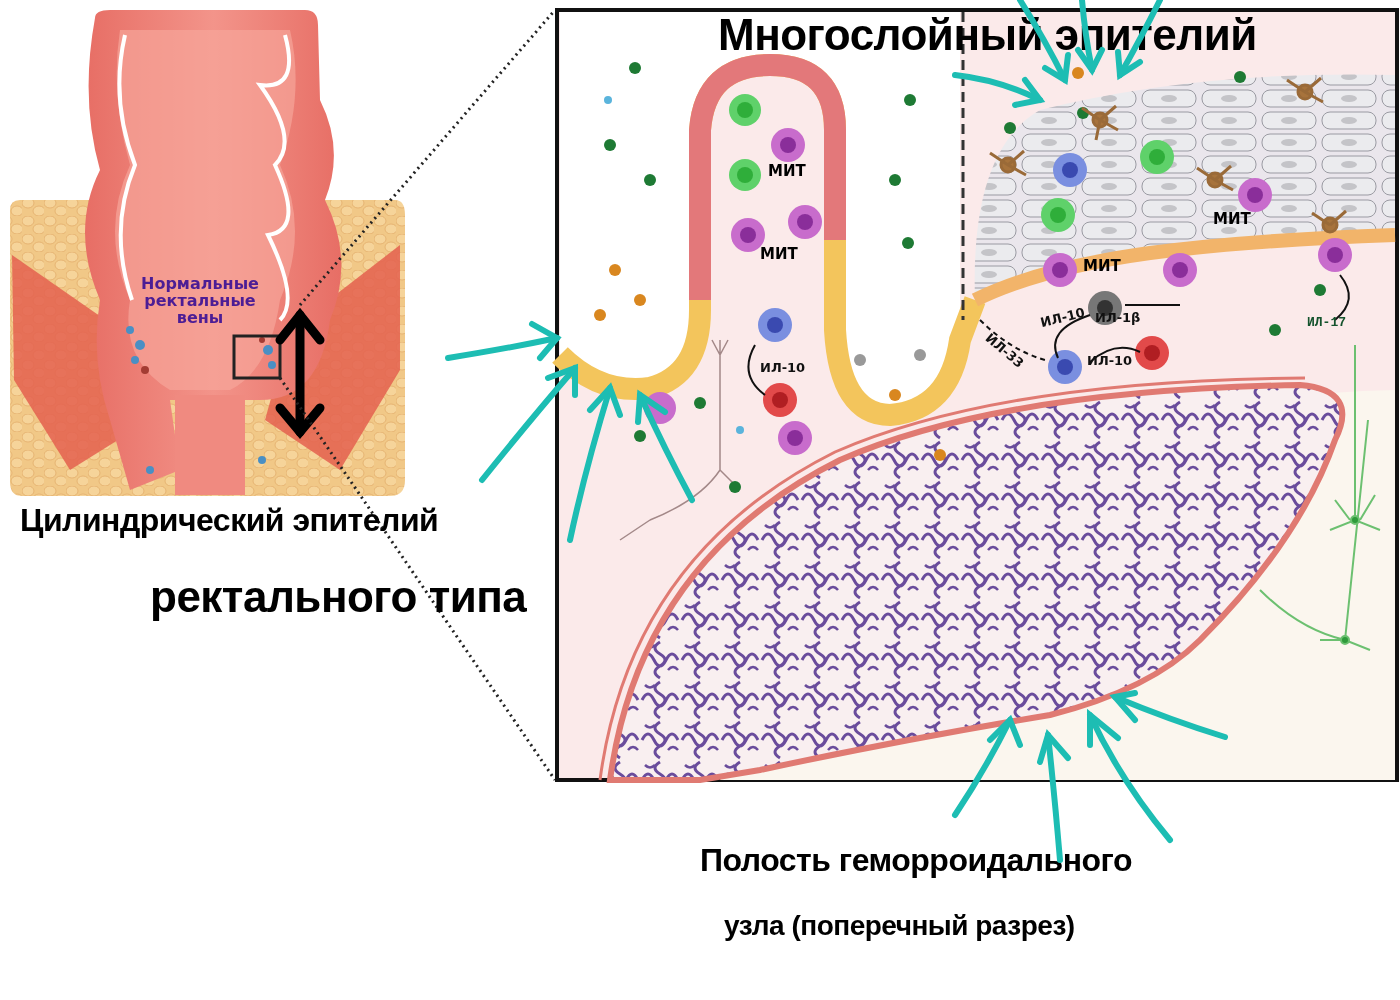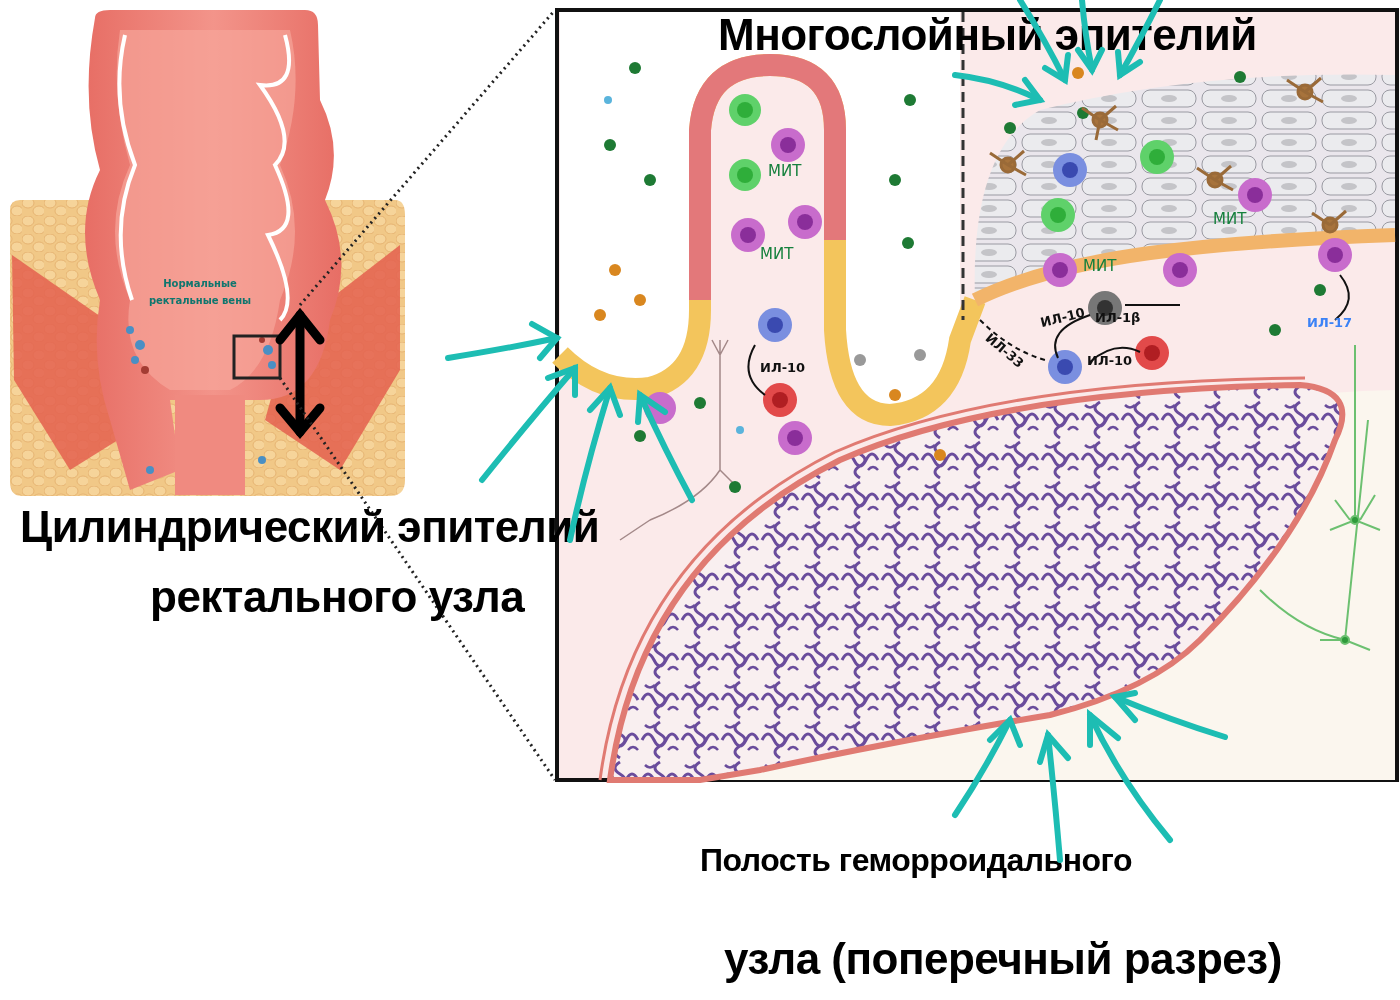--- a/index.html
+++ b/index.html
@@ -8,32 +8,32 @@
       background: #ffffff;
       font-family: "Liberation Sans", sans-serif;
     }
     .layer { position: absolute; left: 0; top: 0; width: 1400px; height: 1000px; }
     .big-label {
       position: absolute; font-family: "Liberation Sans", sans-serif;
       font-weight: bold; color: #000; white-space: nowrap; letter-spacing: -0.5px;
       z-index: 5;
     }
     #lbl-strat { left: 718px; top: 10px; font-size: 44px; }
-    #lbl-cyl1 { left: 20px; top: 502px; font-size: 44px; }
+    #lbl-cyl1 { left: 20px; top: 502px; font-size: 32px; }
     #lbl-cyl2 { left: 150px; top: 572px; font-size: 44px; }
     #lbl-cav1 { left: 700px; top: 842px; font-size: 32px; }
-    #lbl-cav2 { left: 724px; top: 910px; font-size: 44px; margin-top: 24px; }
+    #lbl-cav2 { left: 724px; top: 910px; font-size: 28px; }
     .small-label {
       position: absolute; font-family: "DejaVu Sans", sans-serif; font-weight: bold;
-      font-size: 10px; color: #0f766e; text-align: center; line-height: 17px; z-index: 4;
+      font-size: 16px; color: #4c1d95; text-align: center; line-height: 17px; z-index: 4;
     }
     #lbl-veins { left: 140px; top: 275px; width: 120px; }
     .cell-label {
-      position: absolute; font-family: "DejaVu Sans", sans-serif; font-weight: normal;
-      font-size: 15px; color: #15803d; z-index: 4; white-space: nowrap;
+      position: absolute; font-family: "DejaVu Sans", sans-serif; font-weight: bold;
+      font-size: 15px; color: #000000; z-index: 4; white-space: nowrap;
     }
     .il-label {
       position: absolute; font-family: "DejaVu Sans", sans-serif; font-weight: bold;
       font-size: 13px; color: #111; z-index: 4; white-space: nowrap;
     }
   </style>
 </head>
 <body>
 
 <svg class="layer" viewBox="0 0 1400 1000">
@@ -218,21 +218,21 @@
 <span class="cell-label" style="left:768px;top:162px;">МИТ</span>
 <span class="cell-label" style="left:760px;top:245px;">МИТ</span>
 <span class="cell-label" style="left:1213px;top:210px;">МИТ</span>
 <span class="cell-label" style="left:1083px;top:257px;">МИТ</span>
 
 <span class="il-label" style="left:760px;top:360px;">ИЛ-10</span>
 <span class="il-label" style="left:1040px;top:310px;transform:rotate(-14deg);">ИЛ-10</span>
 <span class="il-label" style="left:1087px;top:353px;">ИЛ-10</span>
 <span class="il-label" style="left:1095px;top:310px;">ИЛ-1β</span>
 <span class="il-label" style="left:982px;top:343px;transform:rotate(40deg);">ИЛ-33</span>
-<span class="il-label" style="left:1307px;top:315px;color:#3b82f6;">ИЛ-17</span>
+<span class="il-label" style="left:1307px;top:315px;color:#14532d;font-family:Liberation Mono, monospace;">ИЛ-17</span>
 
 <div id="lbl-veins" class="small-label">Нормальные ректальные вены</div>
 
 <svg class="layer" style="z-index:6" viewBox="0 0 1400 1000">
   <g stroke="#1dbdb3" stroke-width="6" stroke-linecap="round" fill="none">
     <g>
         <path d="M448 358 Q510 348 557 338"></path>
         <path d="M532 324 L557 338 L540 358"></path>
       </g>
     <g>
@@ -277,15 +277,15 @@
       </g>
     <g>
         <path d="M1225 737 Q1170 720 1115 697"></path>
         <path d="M1135 693 L1115 697 L1135 720"></path>
       </g>
   </g>
 </svg>
 
 <div id="lbl-strat" class="big-label">Многослойный эпителий</div>
 <div id="lbl-cyl1" class="big-label">Цилиндрический эпителий</div>
-<div id="lbl-cyl2" class="big-label">ректального узла</div>
+<div id="lbl-cyl2" class="big-label">ректального типа</div>
 <div id="lbl-cav1" class="big-label">Полость геморроидального</div>
 <div id="lbl-cav2" class="big-label">узла (поперечный разрез)</div>
 
 </body></html>

